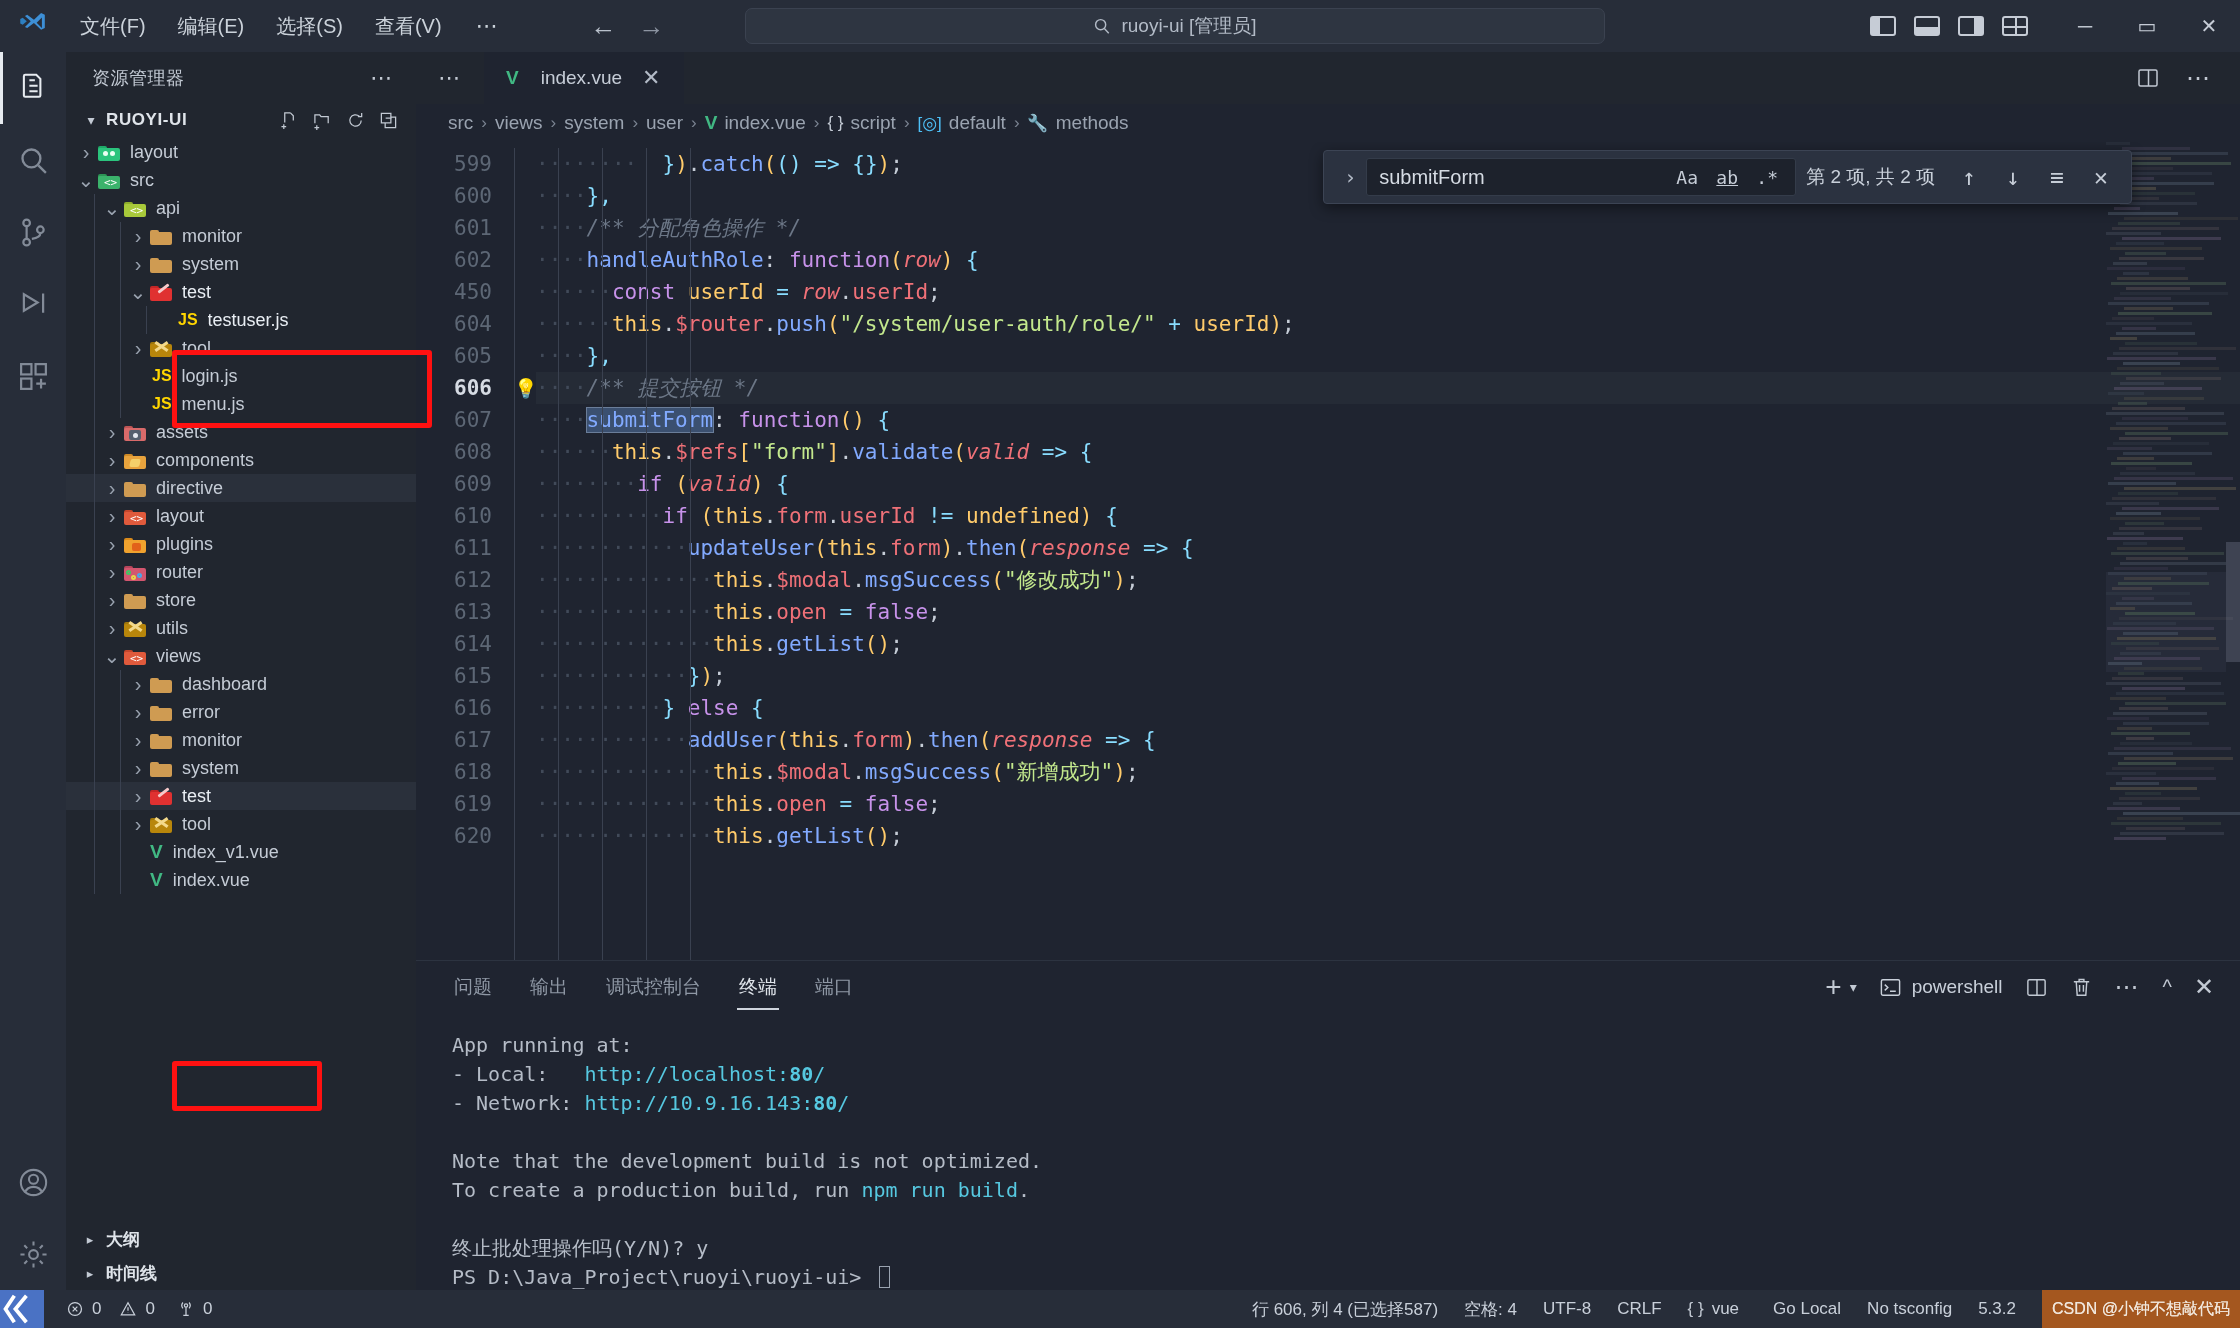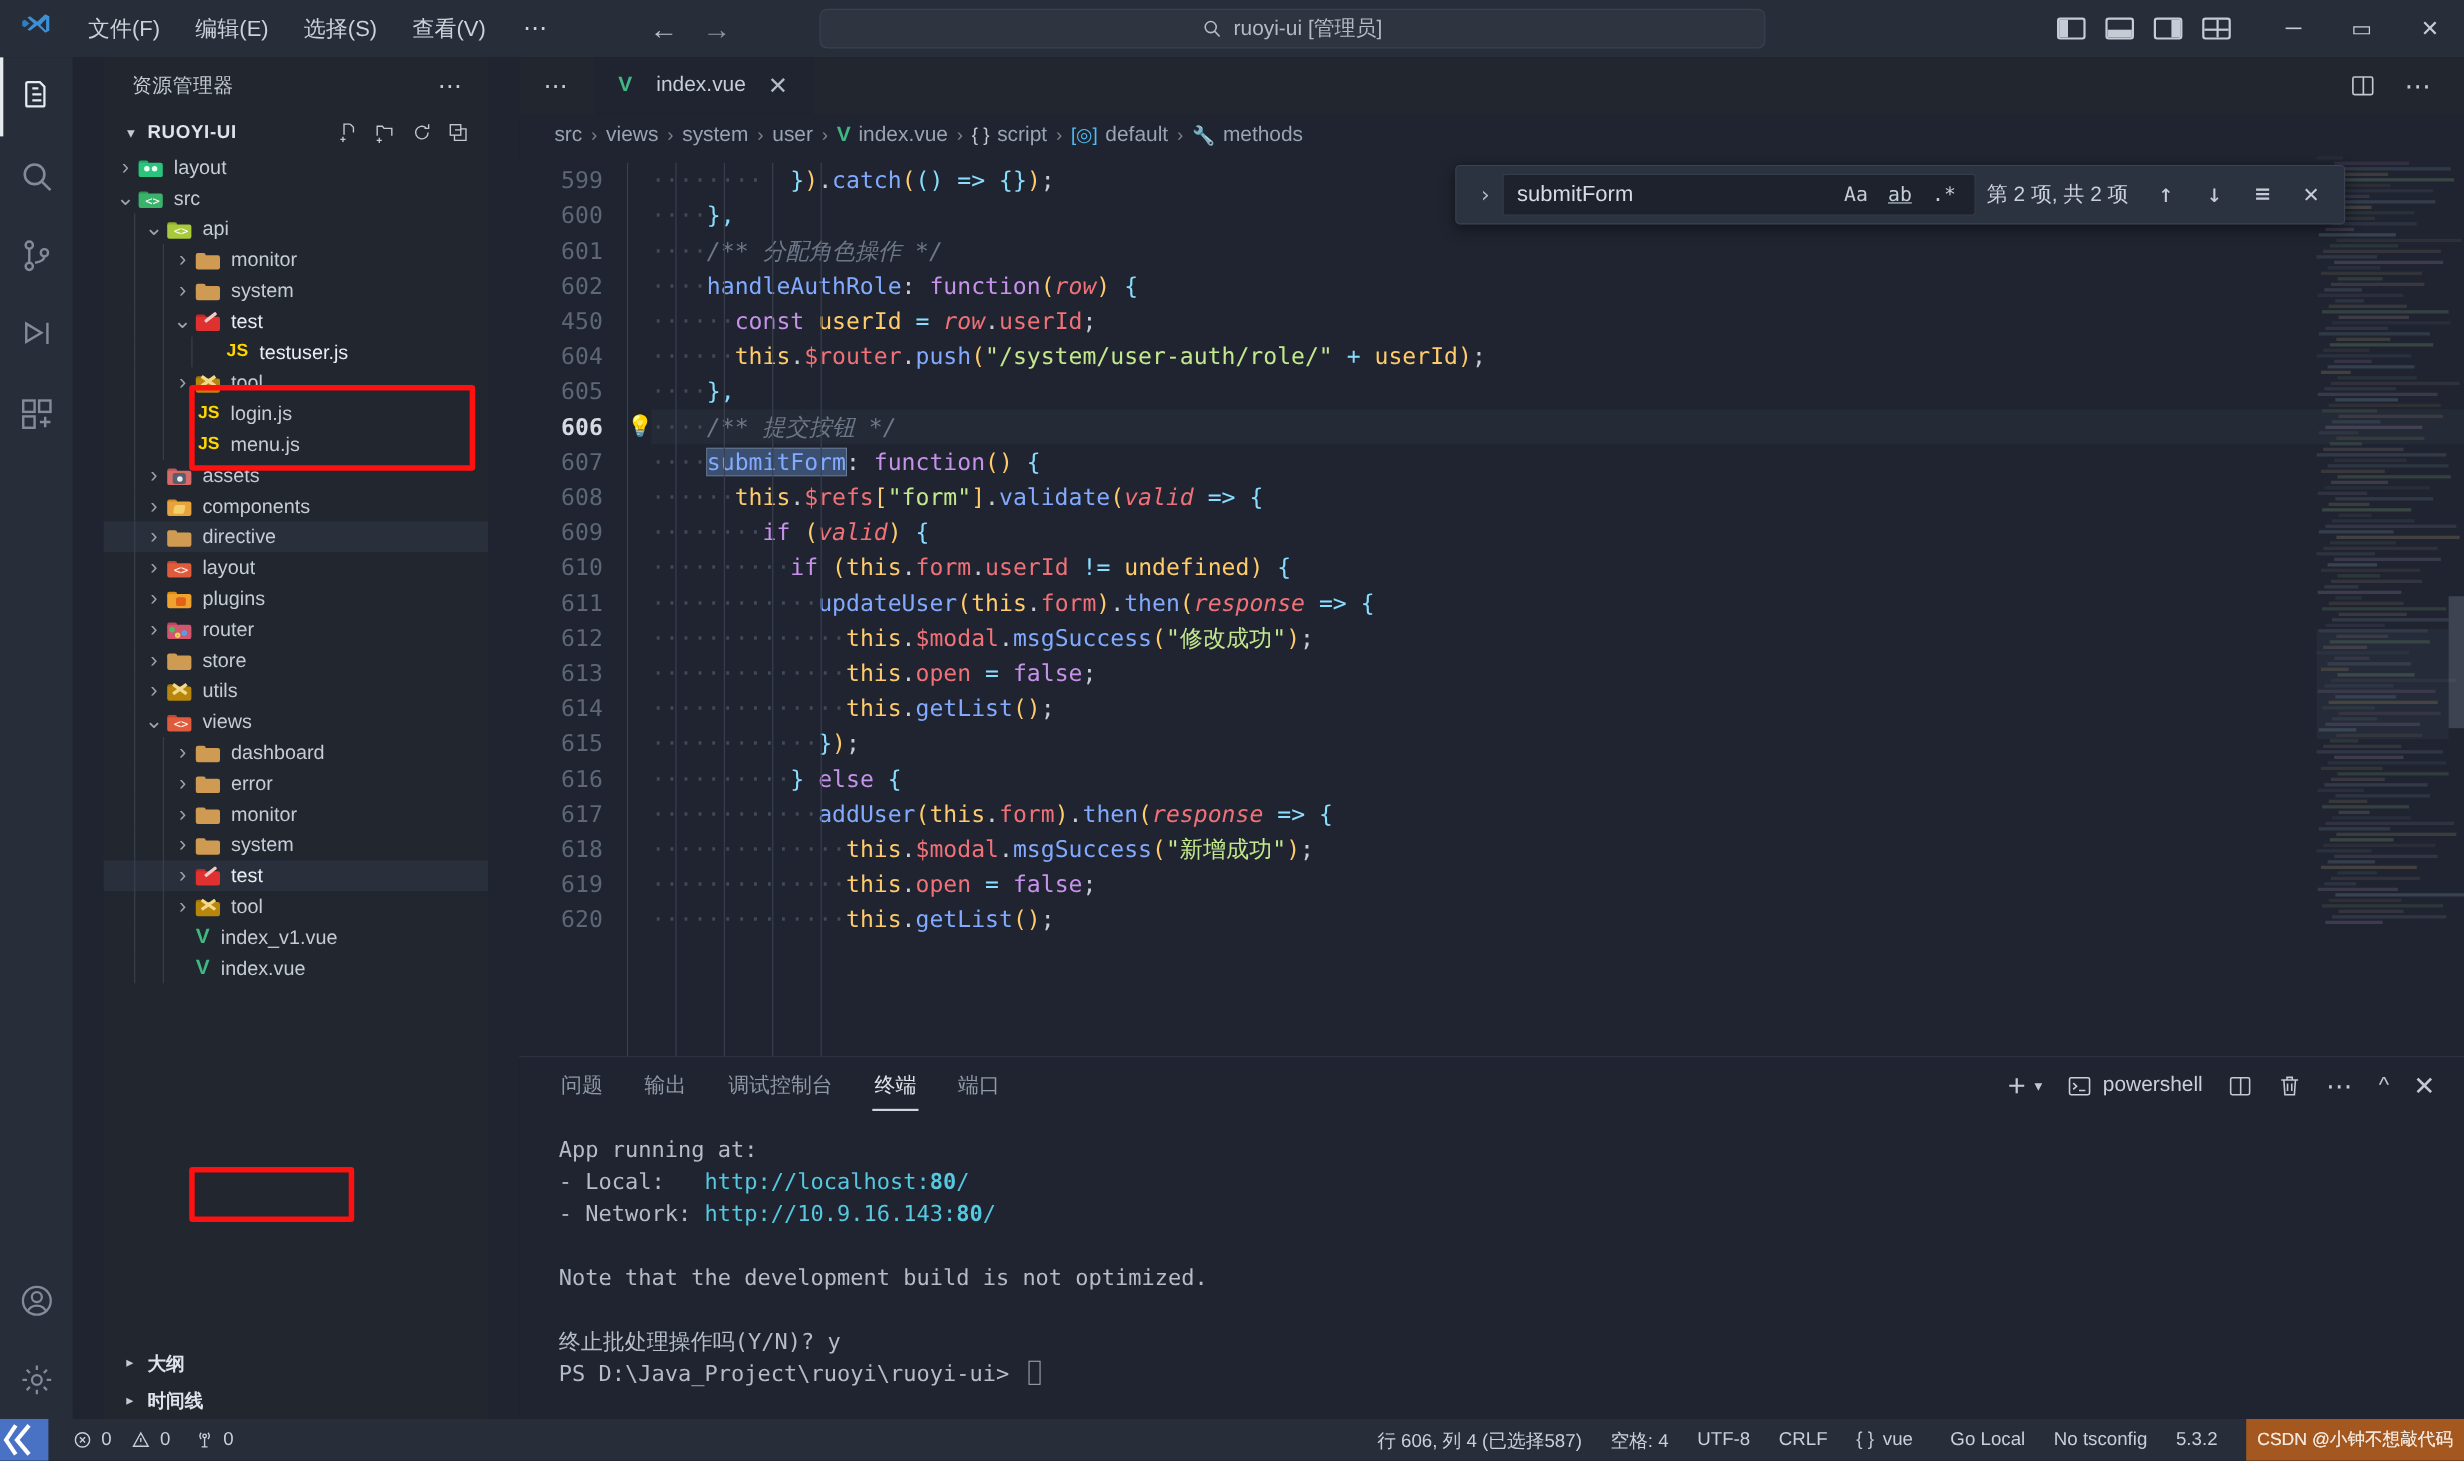--- a/index.html
+++ b/index.html
@@ -39,21 +39,21 @@
   .layout-ico .bx { position:absolute; inset:0; border: 2px solid #c6ccd6; border-radius: 3px; }
   .layout-ico .fillL { position:absolute; left:2px; top:2px; bottom:2px; width: 8px; background:#c6ccd6; }
   .layout-ico .fillR { position:absolute; right:2px; top:2px; bottom:2px; width: 8px; background:#c6ccd6; }
   .layout-ico .fillB { position:absolute; left:2px; right:2px; bottom:2px; height: 7px; background:#c6ccd6; }
   .layout-ico .divV { position:absolute; left:50%; top:2px; bottom:2px; width:2px; background:#c6ccd6; }
   .layout-ico .divH { position:absolute; left:2px; right:2px; top:50%; height:2px; background:#c6ccd6; }
   .win-btn { width: 62px; height: 52px; display:flex; align-items:center; justify-content:center;
              color:#c6ccd6; font-size: 20px; }
 
   
-  .bodyrow { flex: 1; display: flex; min-height: 0; gap: 28px; }
+  .bodyrow { flex: 1; display: flex; min-height: 0; }
 
   
   .activitybar {
     width: 66px; background: #272d39; display: flex; flex-direction: column;
     align-items: center; flex: 0 0 66px;
   }
   .act { width: 66px; height: 72px; display: flex; align-items: center; justify-content: center;
          color: #838b98; position: relative; }
   .act.active { color: #e7ebf0; }
   .act.active::before { content:""; position:absolute; left:0; top:0; bottom:0; width:3px; background:#e7ebf0; }
@@ -921,20 +921,21 @@
             <span style="font-size:20px;">^</span>
             <span style="font-size:24px;">✕</span>
           </div>
         </div>
         <div class="term" id="term">
             <div><span class="t-dim">App&nbsp;running&nbsp;at:</span></div>
             <div><span class="t-dim">-&nbsp;Local:&nbsp;&nbsp;&nbsp;</span><span class="t-cyan">http://localhost:</span><span class="t-cyanb">80</span><span class="t-cyan">/</span></div>
             <div><span class="t-dim">-&nbsp;Network:&nbsp;</span><span class="t-cyan">http://10.9.16.143:</span><span class="t-cyanb">80</span><span class="t-cyan">/</span></div>
             <div>&nbsp;</div>
             <div><span class="t-dim">Note&nbsp;that&nbsp;the&nbsp;development&nbsp;build&nbsp;is&nbsp;not&nbsp;optimized.</span></div>
+            <div><span class="t-dim">To&nbsp;create&nbsp;a&nbsp;production&nbsp;build,&nbsp;run&nbsp;</span><span class="t-cyan">npm&nbsp;run&nbsp;build</span><span class="t-dim">.</span></div>
             <div>&nbsp;</div>
             <div><span class="t-dim">终止批处理操作吗(Y/N)?&nbsp;y</span></div>
             <div><span class="t-dim">PS&nbsp;D:\Java_Project\ruoyi\ruoyi-ui&gt;&nbsp;</span><span class="cursorblk"></span></div>
           </div>
       </div>
     </div>
   </div>
 
   <div class="statusbar">
     <div class="sb-remote">

